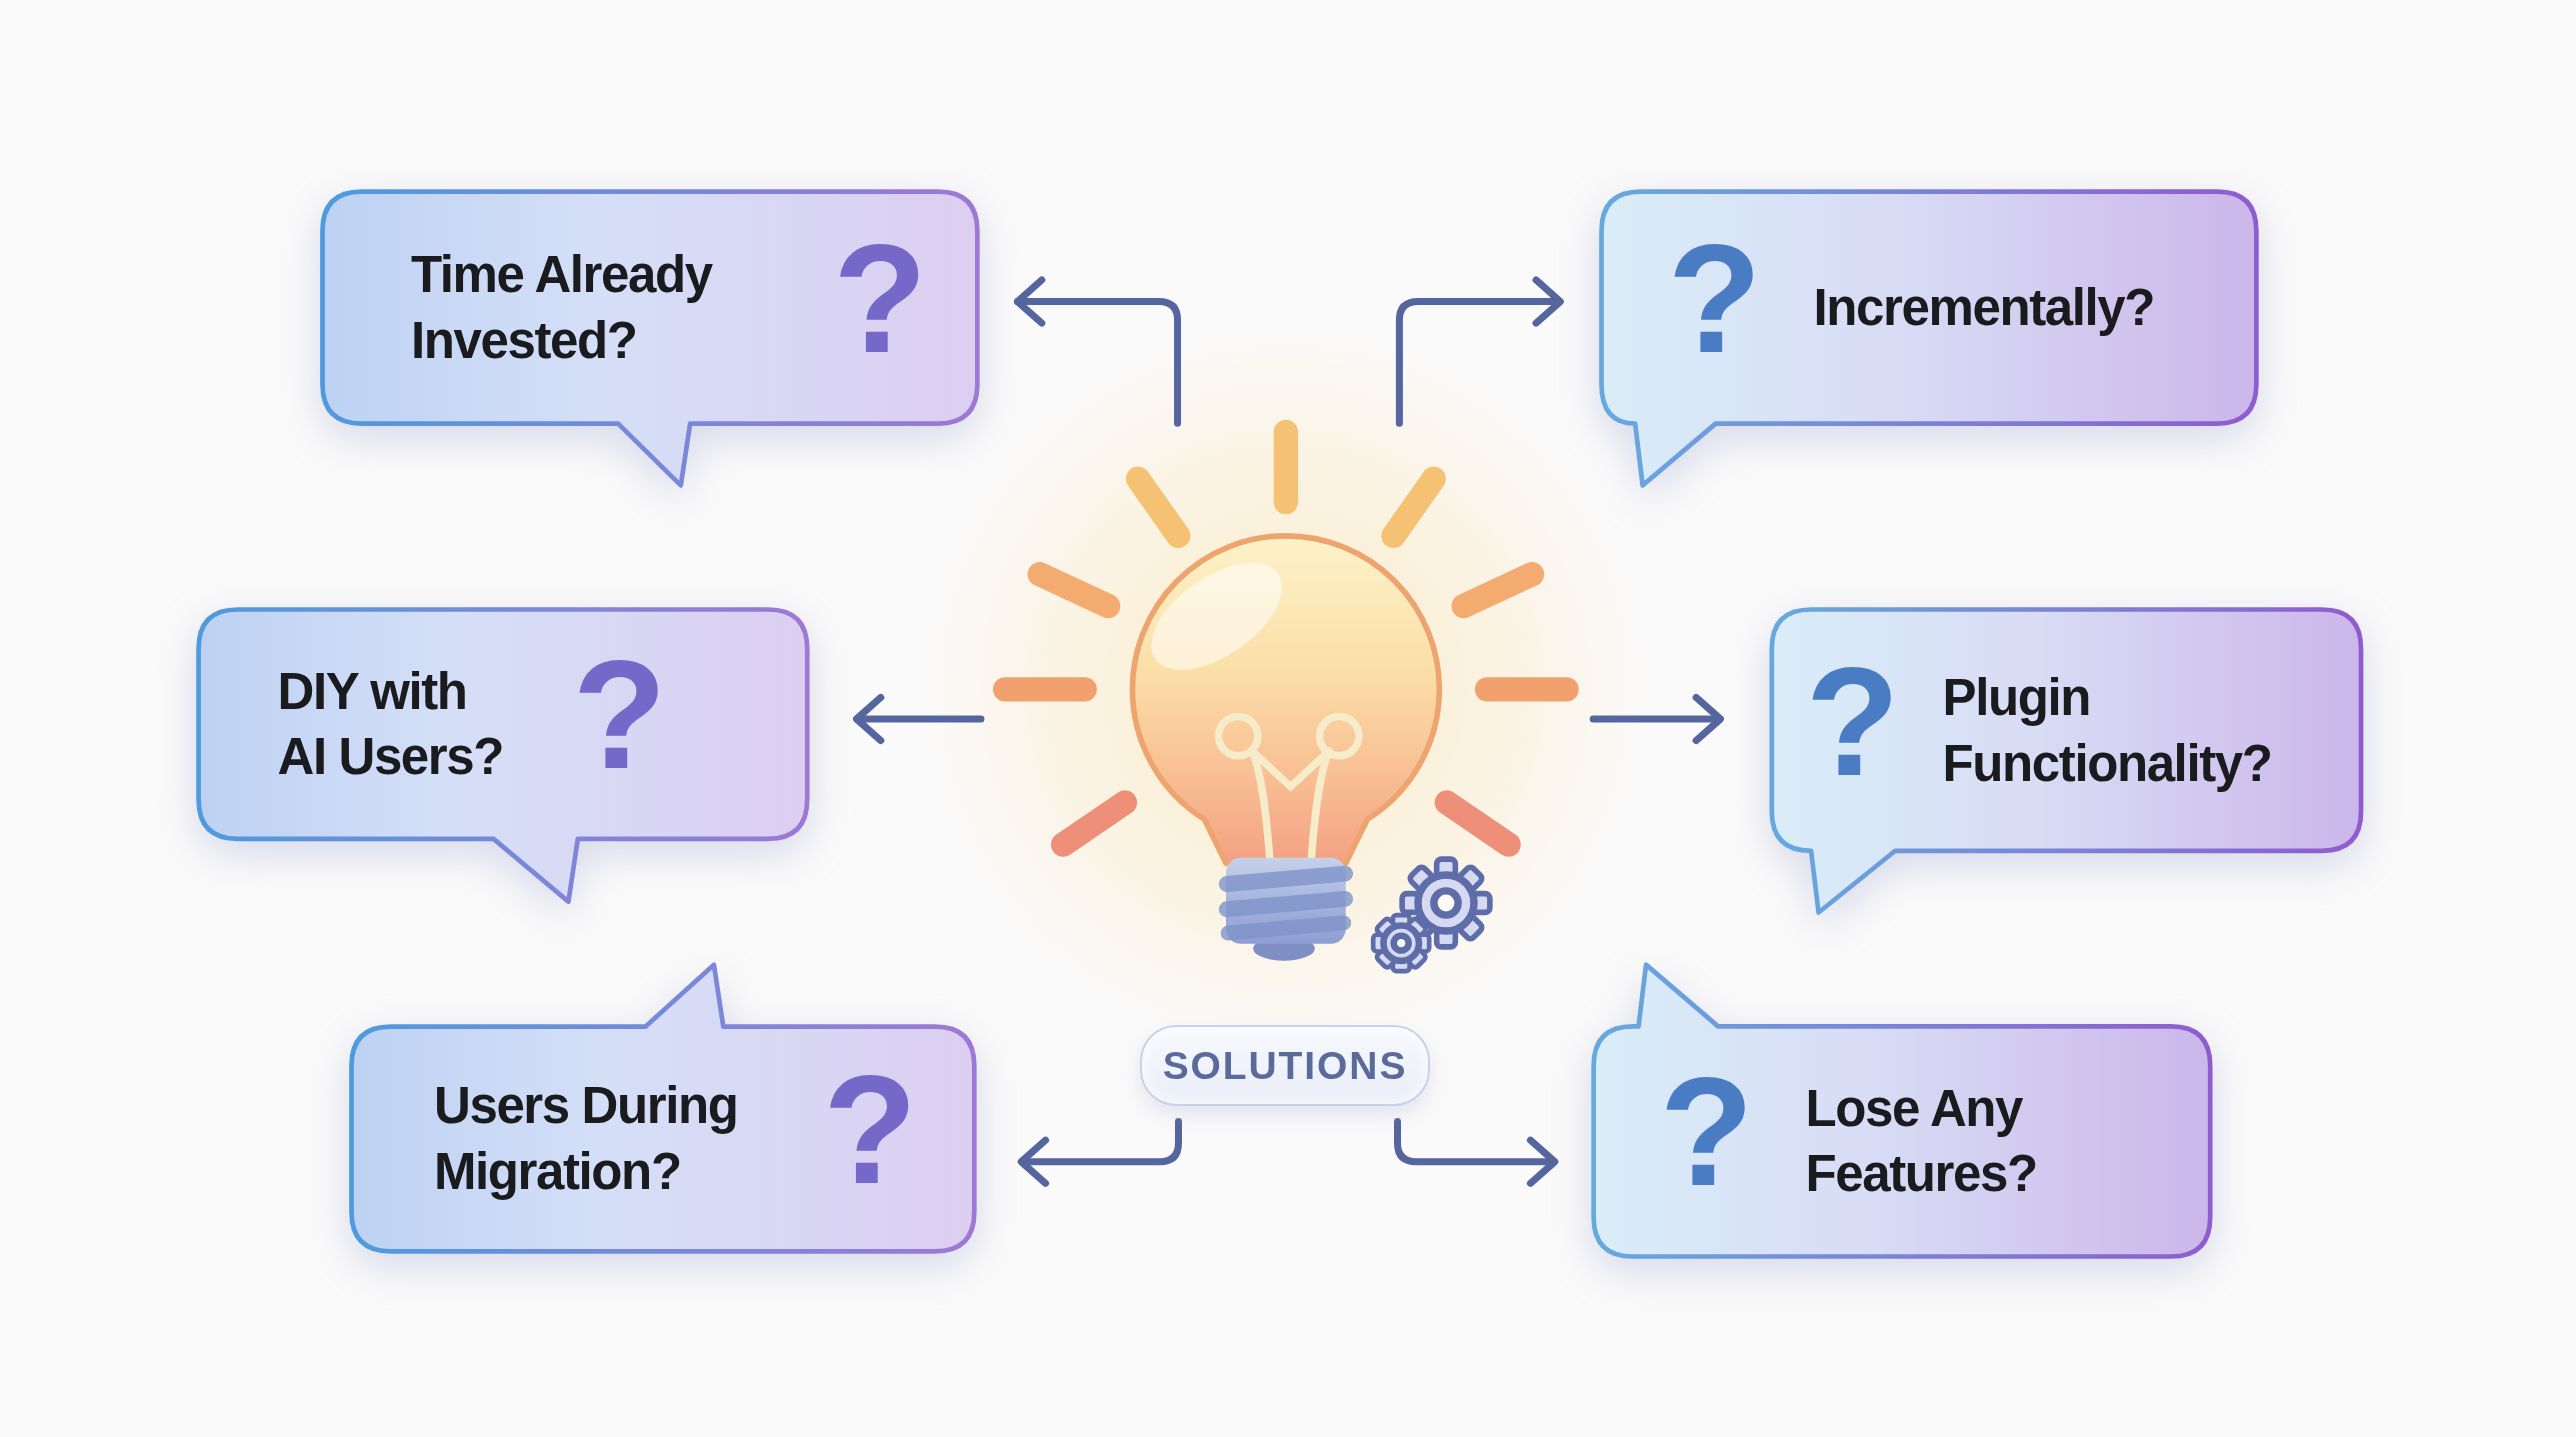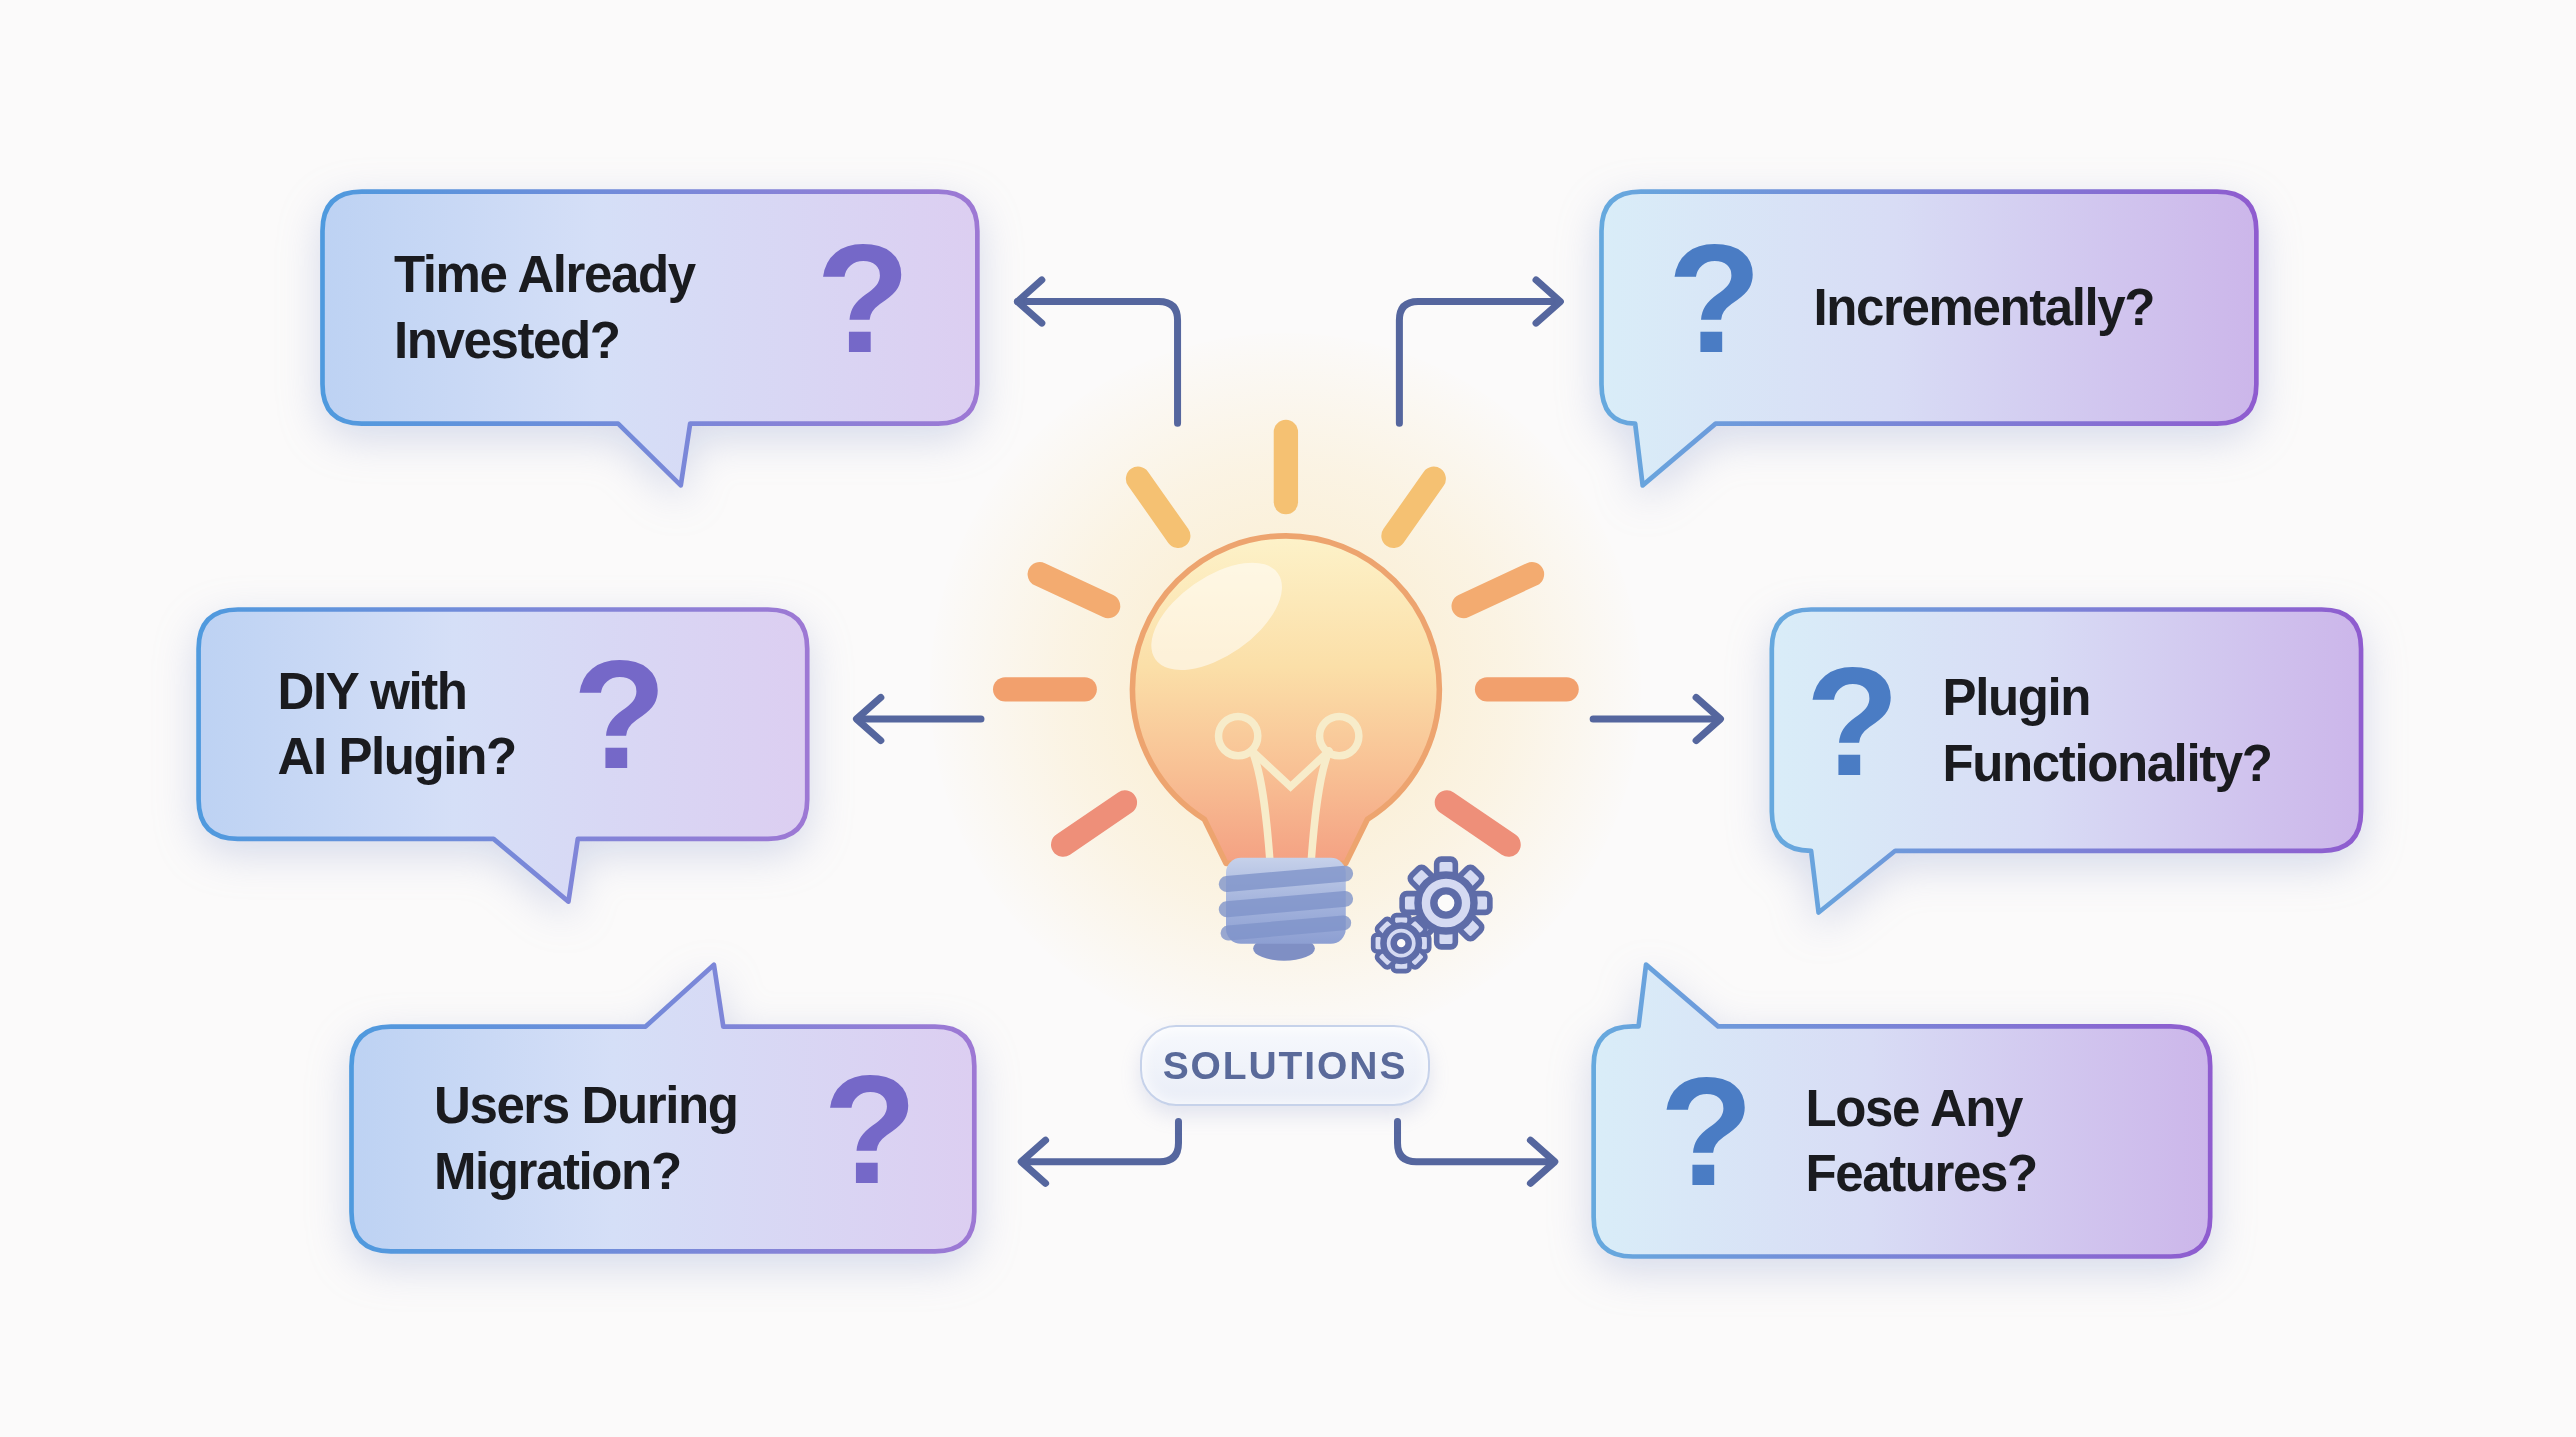--- a/index.html
+++ b/index.html
@@ -94,21 +94,21 @@
     <g>
       <path d="M 1493,1198 V 1221 Q 1493,1241 1513,1241 H 1659"></path>
       <path d="M 1635,1218 L 1661,1241 L 1635,1264"></path>
     </g>
   </svg>
 
   <div class="bubble" style="left:315px;top:184px;width:711px;height:309px">
     <svg width="711" height="309" viewBox="0 0 760 330">
       <path d="M 50,8 H 666 Q 708,8 708,50 V 214 Q 708,256 666,256 H 401 L 391,322 L 324,256 H 50 Q 8,256 8,214 V 50 Q 8,8 50,8 Z" fill="url(#gFillL)" stroke="url(#gStrokeL)" stroke-width="5" stroke-linejoin="round"></path>
     </svg>
-    <div class="content lstyle" style="left:0;top:7.5px;width:655px;height:232px">
+    <div class="content lstyle" style="left:17px;top:7.5px;width:655px;height:232px">
       <div class="btext">
         <span>Time Already</span>
         <span>Invested?</span>
       </div>
       <span class="qm purple">?</span>
     </div>
   </div>
 
   <div class="bubble" style="left:1594px;top:184px;width:711px;height:309px">
     <svg width="711" height="309" viewBox="0 0 760 330">
@@ -122,21 +122,21 @@
     </div>
   </div>
 
   <div class="bubble" style="left:191px;top:602px;width:665px;height:309px">
     <svg width="665" height="309" viewBox="0 0 710 330">
       <path d="M 50,8 H 616 Q 658,8 658,50 V 211 Q 658,253 616,253 H 413 L 403,320 L 323,253 H 50 Q 8,253 8,211 V 50 Q 8,8 50,8 Z" fill="url(#gFillL)" stroke="url(#gStrokeL)" stroke-width="5" stroke-linejoin="round"></path>
     </svg>
     <div class="content lstyle ml-pad" style="left:7.5px;top:7.5px;width:608px;height:229px">
       <div class="btext">
         <span>DIY with</span>
-        <span>AI Plugin?</span>
+        <span>AI Users?</span>
       </div>
       <span class="qm purple">?</span>
     </div>
   </div>
 
   <div class="bubble" style="left:1764px;top:602px;width:646px;height:318px">
     <svg width="646" height="318" viewBox="0 0 690 340">
       <path d="M 50,8 H 596 Q 638,8 638,50 V 224 Q 638,266 596,266 H 140 L 58,332 L 50,266 Q 8,266 8,224 V 50 Q 8,8 50,8 Z" fill="url(#gFillR)" stroke="url(#gStrokeR)" stroke-width="5" stroke-linejoin="round"></path>
     </svg>
     <div class="content rstyle mr-pad" style="left:7.5px;top:7.5px;width:590px;height:242px">

